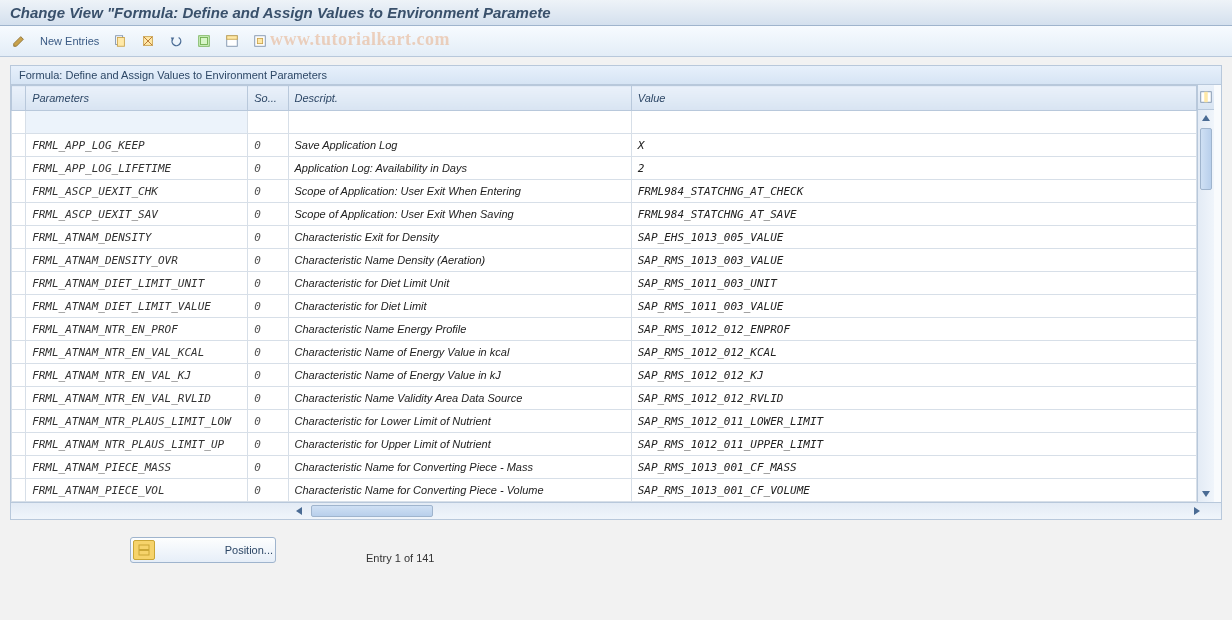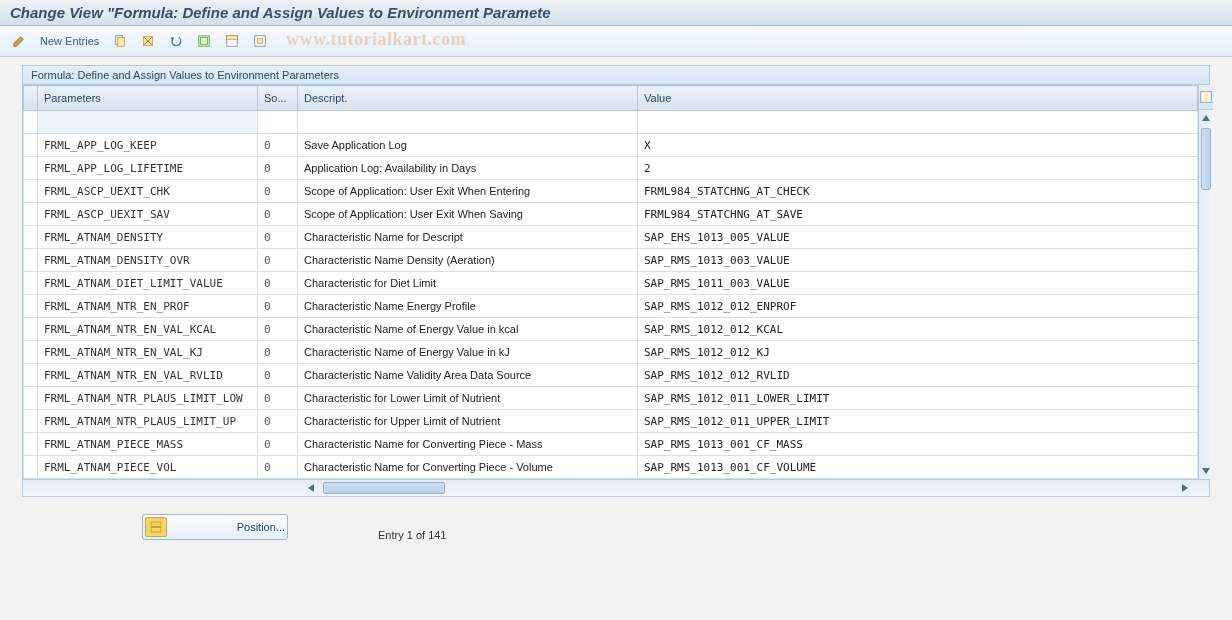--- a/index.html
+++ b/index.html
@@ -46,32 +46,32 @@
   }
   .new-entries {
     color: #3a5a84;
     cursor: pointer;
     padding: 0 4px;
     height: 20px;
     line-height: 20px;
   }
   .watermark {
     position: absolute;
-    left: 286px;
+    left: 270px;
     top: 3px;
     font-size: 18px;
     font-weight: bold;
     color: rgba(230,160,110,0.45);
     font-family: "Times New Roman", serif;
     letter-spacing: .5px;
     pointer-events:none;
   }
 
   .content-area {
-    padding: 8px 22px;
+    padding: 8px 10px;
   }
   .panel {
     border: 1px solid #b8c8db;
     background: #f9fbfd;
   }
   .panel-header {
     background: linear-gradient(#e7f0fb,#d6e4f4);
     border-bottom: 1px solid #b8c8db;
     padding: 3px 8px;
     color: #2d4766;
@@ -79,20 +79,21 @@
   }
   .grid-wrap {
     position: relative;
     display:flex;
   }
   table.grid {
     border-collapse: collapse;
     table-layout: fixed;
     width: 1186px;
     background:#fff;
+    font-style:italic;
   }
   table.grid th {
     background: linear-gradient(#eaf1fa,#d8e4f2);
     border: 1px solid #b8c8db;
     font-weight: normal;
     text-align: left;
     padding: 3px 6px;
     color:#2d4766;
     height: 18px;
     font-size: 11px;
@@ -325,29 +326,36 @@
               <td class="rowsel"></td>
               <td class="param">FRML_ASCP_UEXIT_SAV</td>
               <td class="sort">0</td>
               <td class="desc">Scope of Application: User Exit When Saving</td>
               <td class="val">FRML984_STATCHNG_AT_SAVE</td>
             </tr>
             <tr>
               <td class="rowsel"></td>
               <td class="param">FRML_ATNAM_DENSITY</td>
               <td class="sort">0</td>
-              <td class="desc">Characteristic Name for Descript</td>
+              <td class="desc">Characteristic Exit for Density</td>
               <td class="val">SAP_EHS_1013_005_VALUE</td>
             </tr>
             <tr>
               <td class="rowsel"></td>
               <td class="param">FRML_ATNAM_DENSITY_OVR</td>
               <td class="sort">0</td>
               <td class="desc">Characteristic Name Density (Aeration)</td>
               <td class="val">SAP_RMS_1013_003_VALUE</td>
+            </tr>
+            <tr>
+              <td class="rowsel"></td>
+              <td class="param">FRML_ATNAM_DIET_LIMIT_UNIT</td>
+              <td class="sort">0</td>
+              <td class="desc">Characteristic for Diet Limit Unit</td>
+              <td class="val">SAP_RMS_1011_003_UNIT</td>
             </tr>
             <tr>
               <td class="rowsel"></td>
               <td class="param">FRML_ATNAM_DIET_LIMIT_VALUE</td>
               <td class="sort">0</td>
               <td class="desc">Characteristic for Diet Limit</td>
               <td class="val">SAP_RMS_1011_003_VALUE</td>
             </tr>
             <tr>
               <td class="rowsel"></td>

